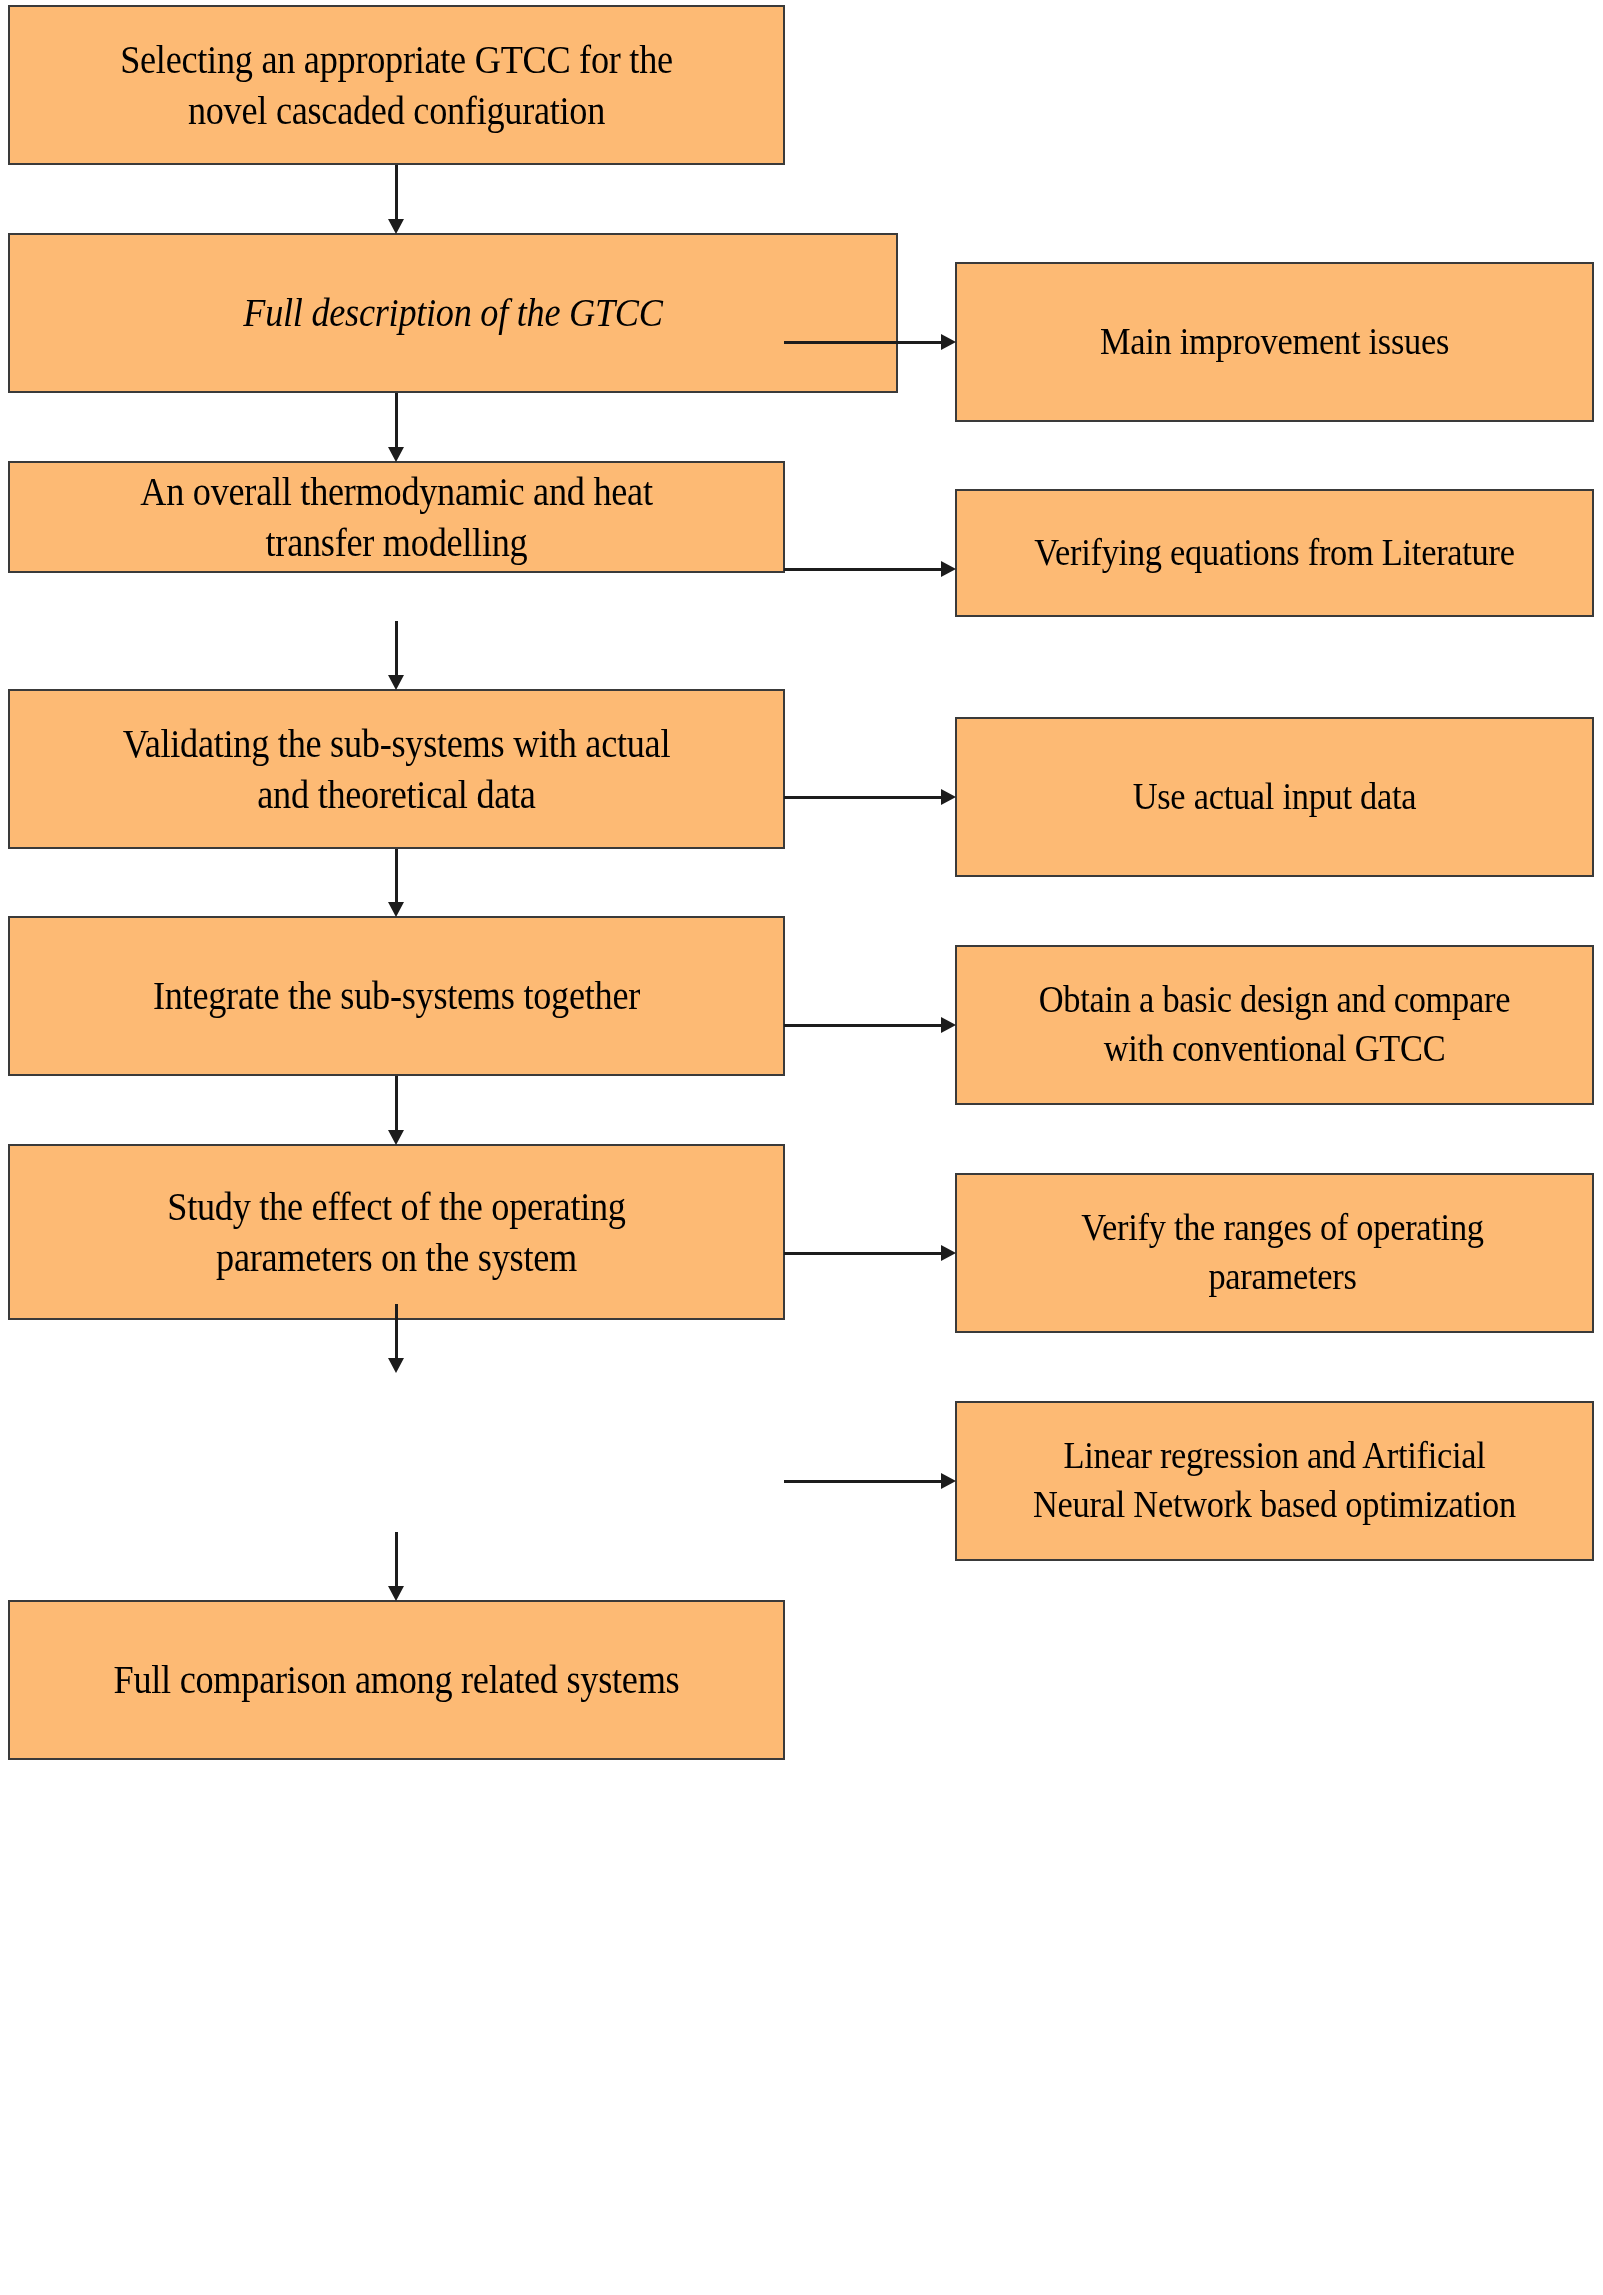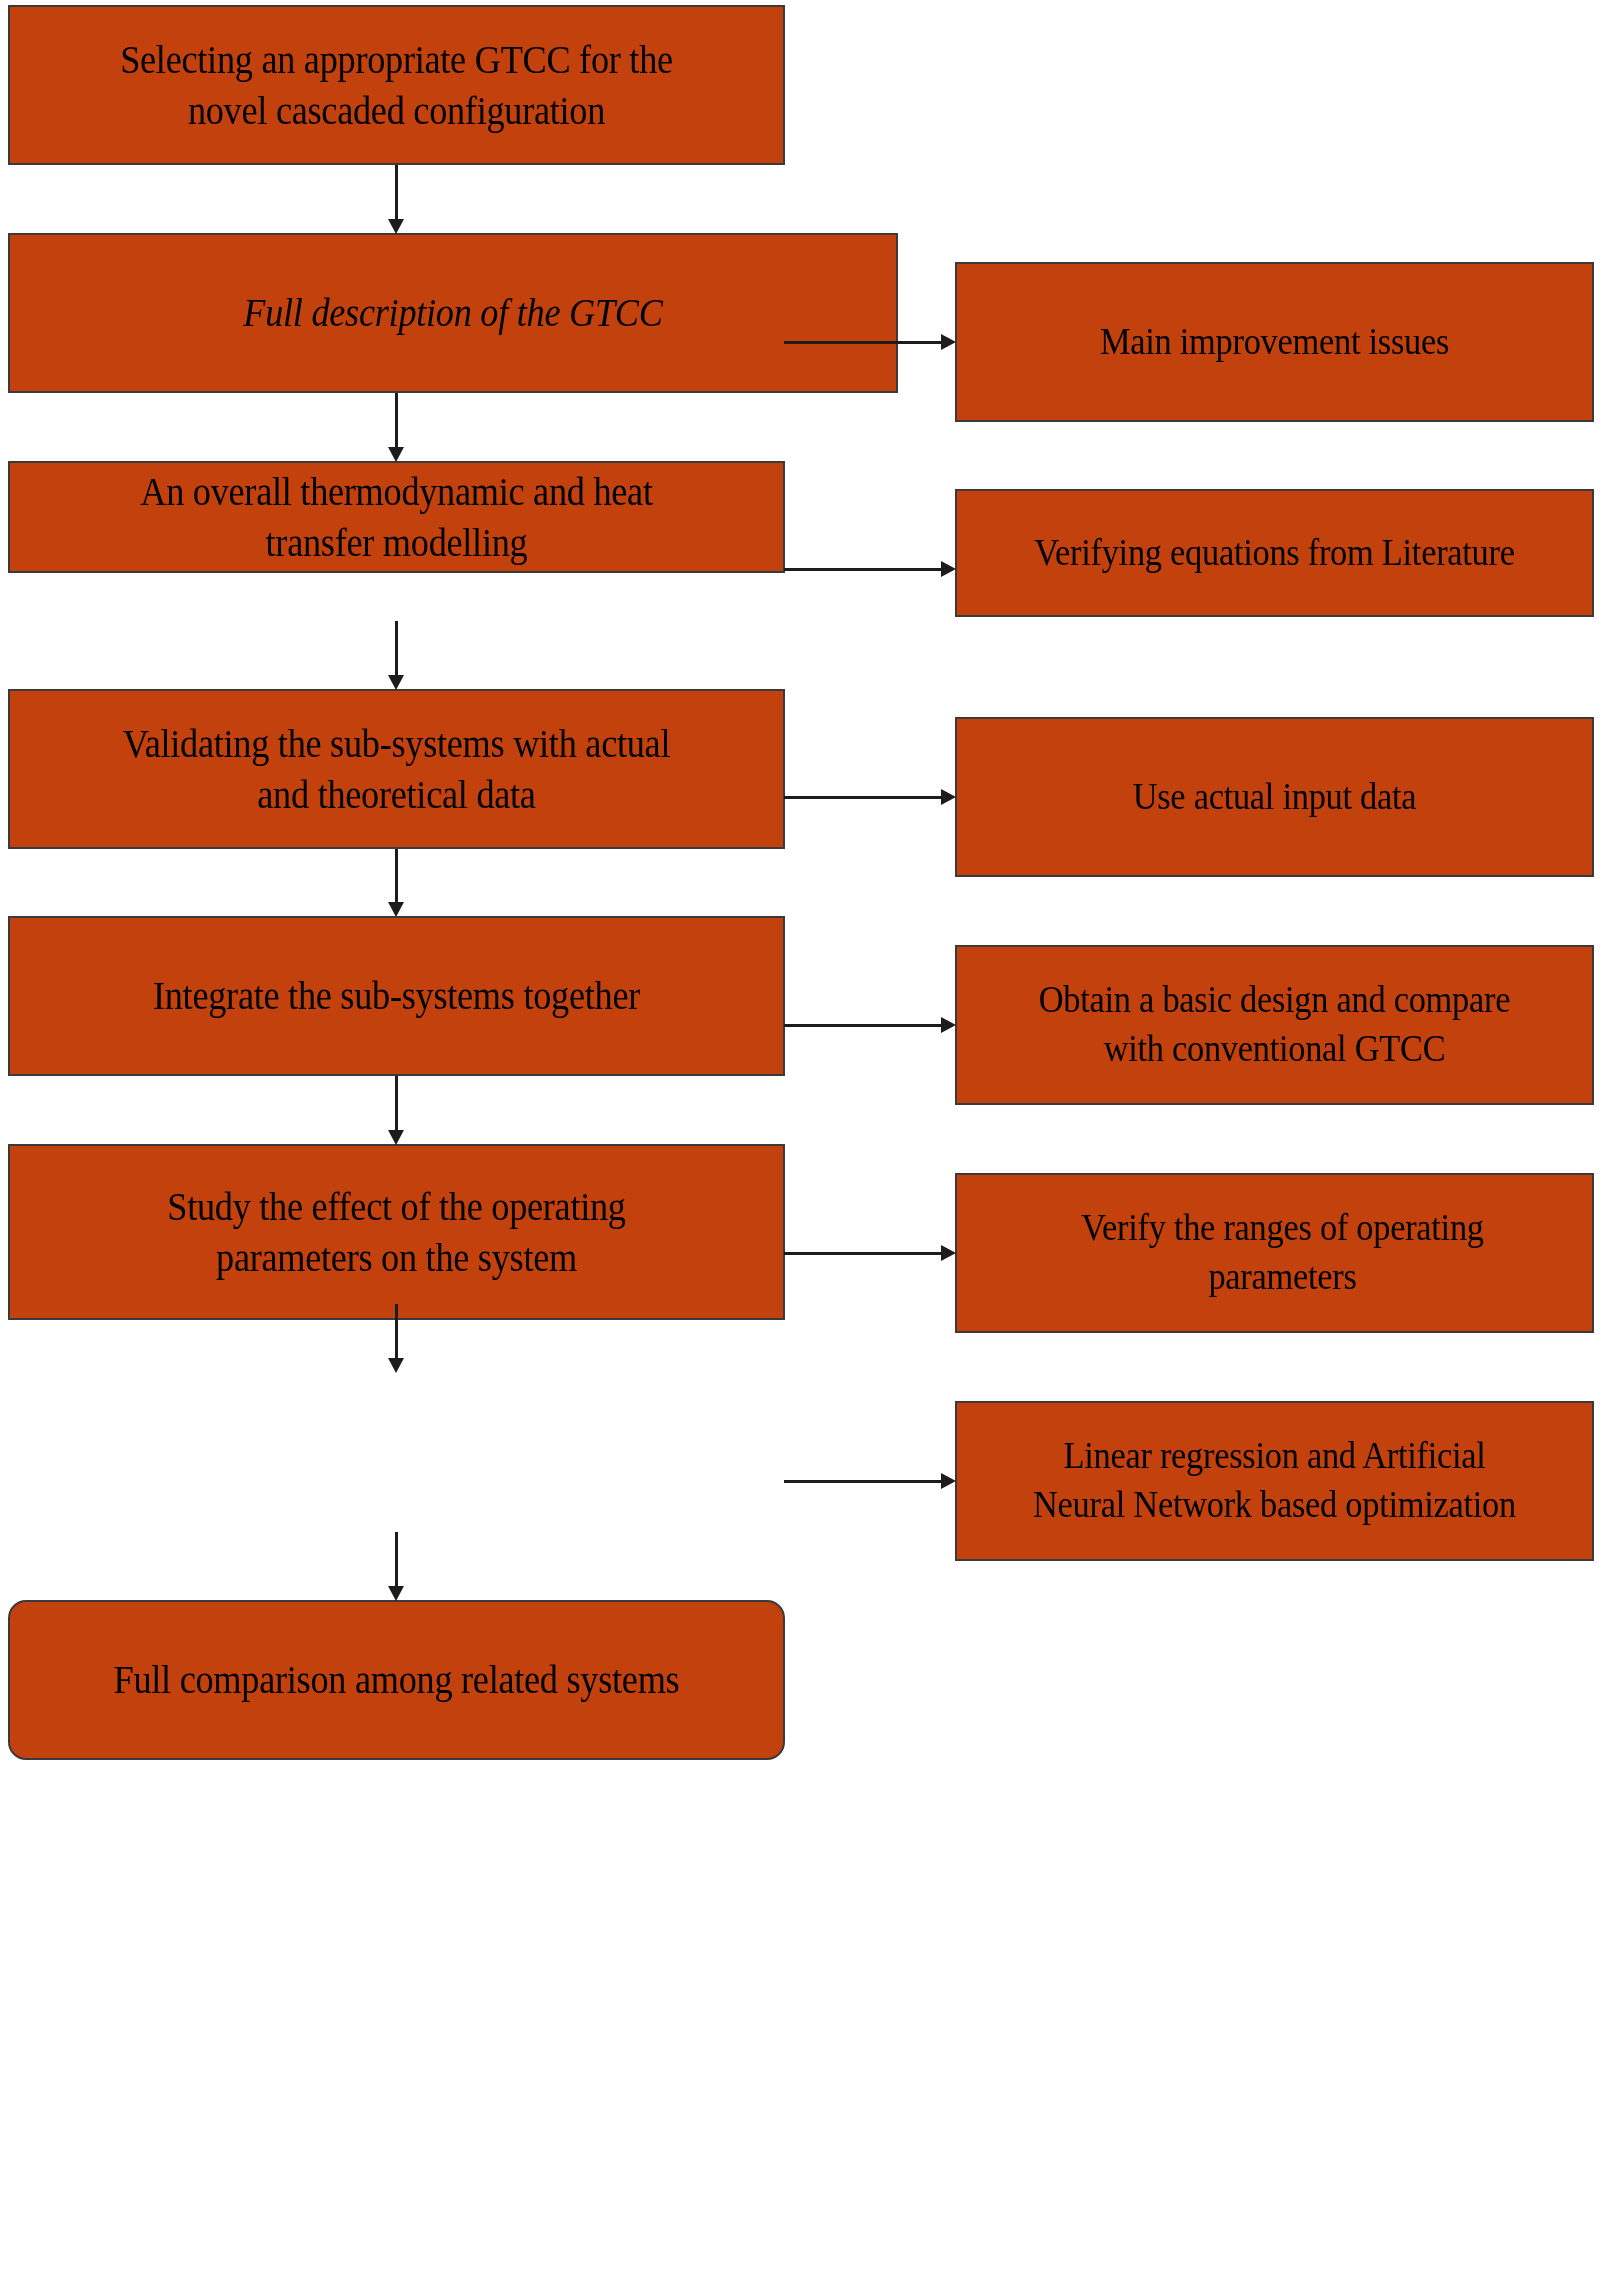--- a/index.html
+++ b/index.html
@@ -13,21 +13,21 @@
     width: 1604px;
     height: 2295px;
     background: #ffffff;
     font-family: "Liberation Serif", "DejaVu Serif", serif;
     overflow: hidden;
   }
   .node {
     position: absolute;
     box-sizing: border-box;
     border: 2px solid #3a3a3a;
-    background: #c2410c;
+    background: #fdba74;
     display: flex;
     align-items: center;
     justify-content: center;
     text-align: center;
     color: #000000;
     line-height: 1.32;
     padding: 0 13px;
   }
   .node .label {
     display: block;
@@ -83,21 +83,21 @@
     </div>
     <div class="node main" style="left: 7.6px; top: 689px; width: 777px; height: 160px; font-family: Liberation Serif, serif;">
       <span class="label">Validating the sub-systems with actual<br>and theoretical data</span>
     </div>
     <div class="node main" style="left: 7.6px; top: 916px; width: 777px; height: 160px;">
       <span class="label">Integrate the sub-systems together</span>
     </div>
     <div class="node main" style="left: 7.6px; top: 1144px; width: 777px; height: 176px; align-items: center;">
       <span class="label">Study the effect of the operating<br>parameters on the system</span>
     </div>
-    <div class="node main" style="left: 7.6px; top: 1600px; width: 777px; height: 160px; border-radius: 18px;">
+    <div class="node main" style="left: 7.6px; top: 1600px; width: 777px; height: 160px;">
       <span class="label">Full comparison among related systems</span>
     </div>
     <div class="node side" style="left: 955px; top: 262px; width: 639px; height: 160px;">
       <span class="label">Main improvement issues</span>
     </div>
     <div class="node side" style="left: 955px; top: 489px; width: 639px; height: 128px;">
       <span class="label">Verifying equations from Literature</span>
     </div>
     <div class="node side" style="left: 955px; top: 717px; width: 639px; height: 160px;">
       <span class="label">Use actual input data</span>

